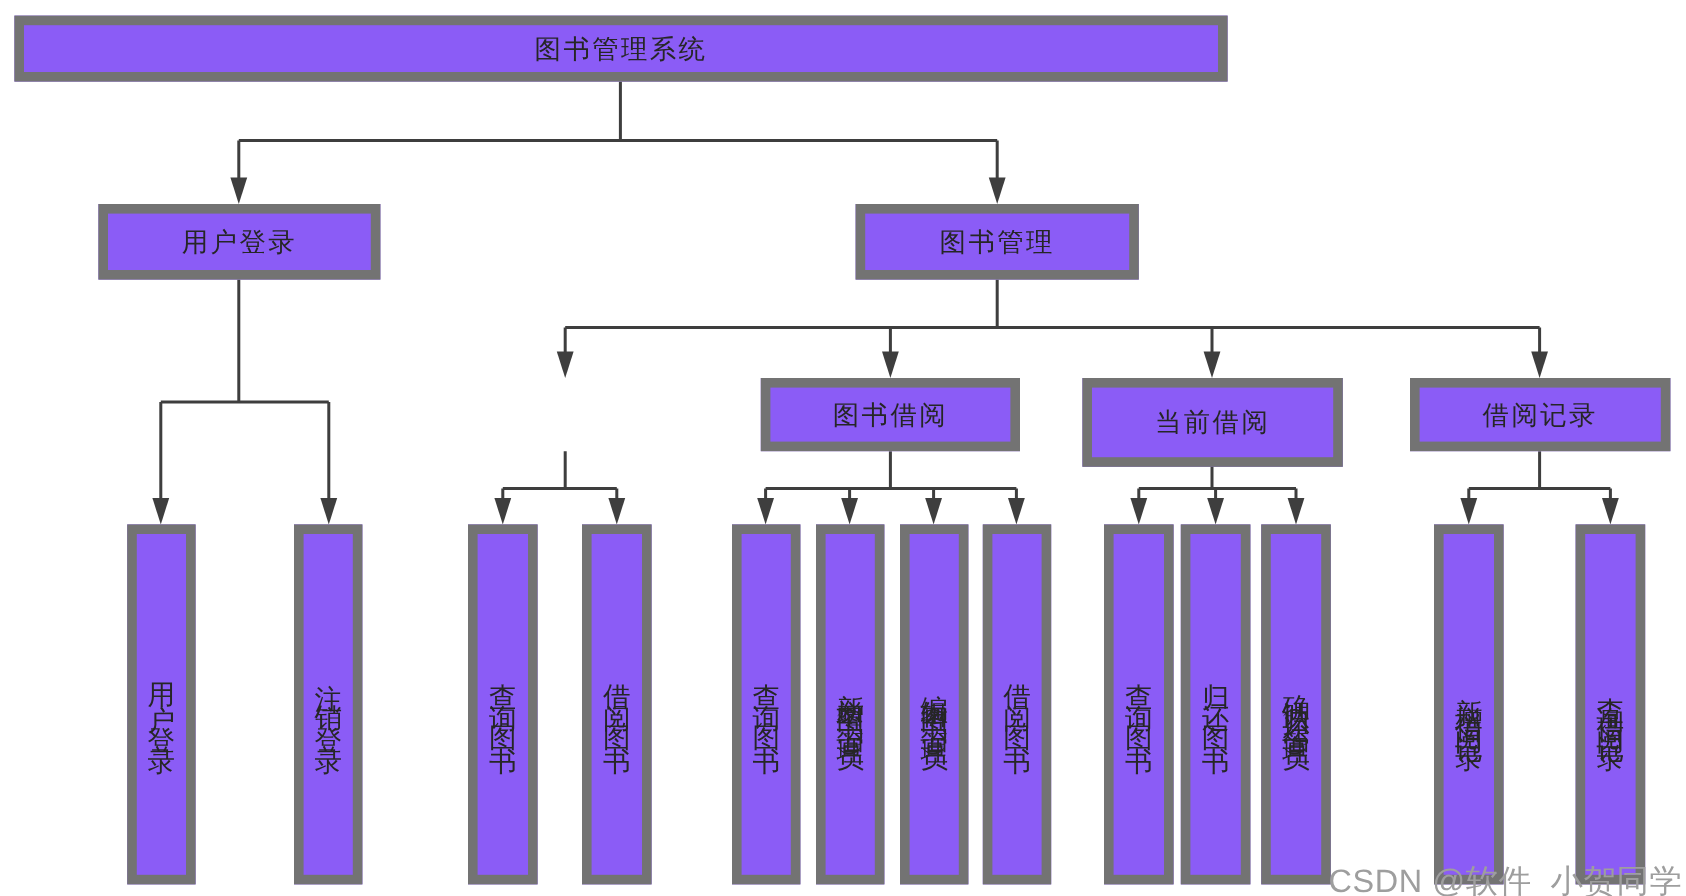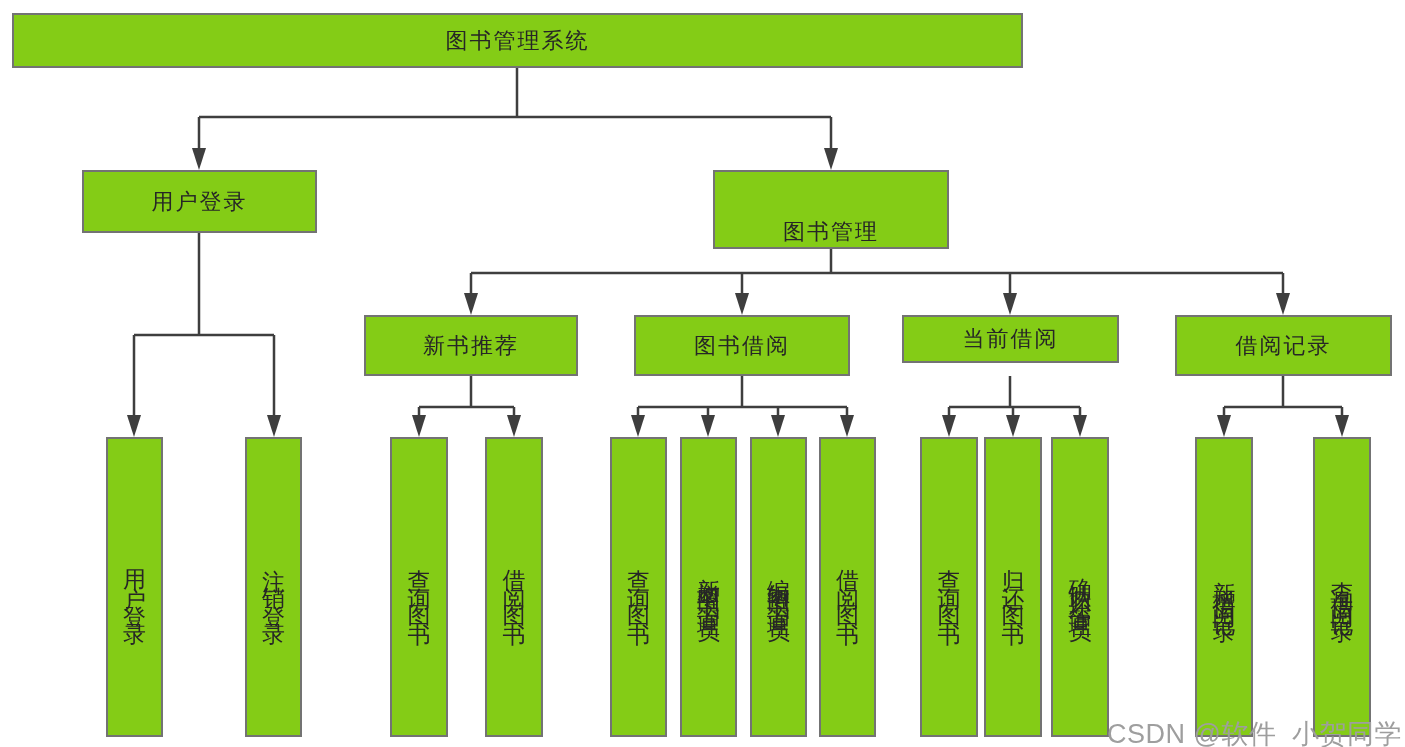--- a/index.html
+++ b/index.html
@@ -4,22 +4,22 @@
 <style>
   html,body{margin:0;padding:0;background:#ffffff;}
   .canvas{
     position:relative;width:1405px;height:747px;background:#ffffff;
     font-family:"Liberation Sans",sans-serif;overflow:hidden;
   }
   svg.connectors{position:absolute;left:0;top:0;width:1405px;height:747px;z-index:1;}
   svg.connectors path{stroke:#3e3e3e;stroke-width:2.5;fill:none;}
   svg.connectors polygon{fill:#3e3e3e;stroke:none;}
   .node{
-    position:absolute;box-sizing:border-box;background:#84cc16;
-    border:2px solid #737373;display:flex;align-items:center;justify-content:center;
+    position:absolute;box-sizing:border-box;background:#8b5cf6;
+    border:8px solid #737373;display:flex;align-items:center;justify-content:center;
     color:#262626;z-index:2;
   }
   .hnode{font-size:22px;letter-spacing:2px;font-weight:400;}
   .leaf{font-size:23px;}
   .leaf .vtext{writing-mode:vertical-rl;text-orientation:mixed;line-height:1;}
   .ls-wide{letter-spacing:18px;}
   .ls-mid{letter-spacing:8px;}
   .ls-tight{letter-spacing:6px;}
   .watermark{
     position:absolute;right:3px;top:716px;z-index:10;
@@ -74,31 +74,28 @@
     </g>
   </svg>
 
   <div class="node hnode" style="left:12px;top:13px;width:1011px;height:55px;">
     <span>图书管理系统</span>
   </div>
 
   <div class="node hnode" style="left:82px;top:170px;width:235px;height:63px;">
     <span>用户登录</span>
   </div>
-  <div class="node hnode" style="left:713px;top:170px;width:236px;height:79px;align-items:flex-end;">
+  <div class="node hnode" style="left:713px;top:170px;width:236px;height:63px;">
     <span>图书管理</span>
   </div>
 
-  <div class="node hnode" style="left:364px;top:315px;width:214px;height:61px;">
-    <span>新书推荐</span>
-  </div>
   <div class="node hnode" style="left:634px;top:315px;width:216px;height:61px;font-family:Liberation Serif, serif;">
     <span>图书借阅</span>
   </div>
-  <div class="node hnode" style="left:902px;top:315px;width:217px;height:48px;">
+  <div class="node hnode" style="left:902px;top:315px;width:217px;height:74px;">
     <span>当前借阅</span>
   </div>
   <div class="node hnode" style="left:1175px;top:315px;width:217px;height:61px;">
     <span>借阅记录</span>
   </div>
 
   <div class="node leaf" style="left:106px;top:437px;width:57px;height:300px;">
     <span class="vtext ls-wide">用户登录</span>
   </div>
   <div class="node leaf" style="left:245px;top:437px;width:57px;height:300px;">

